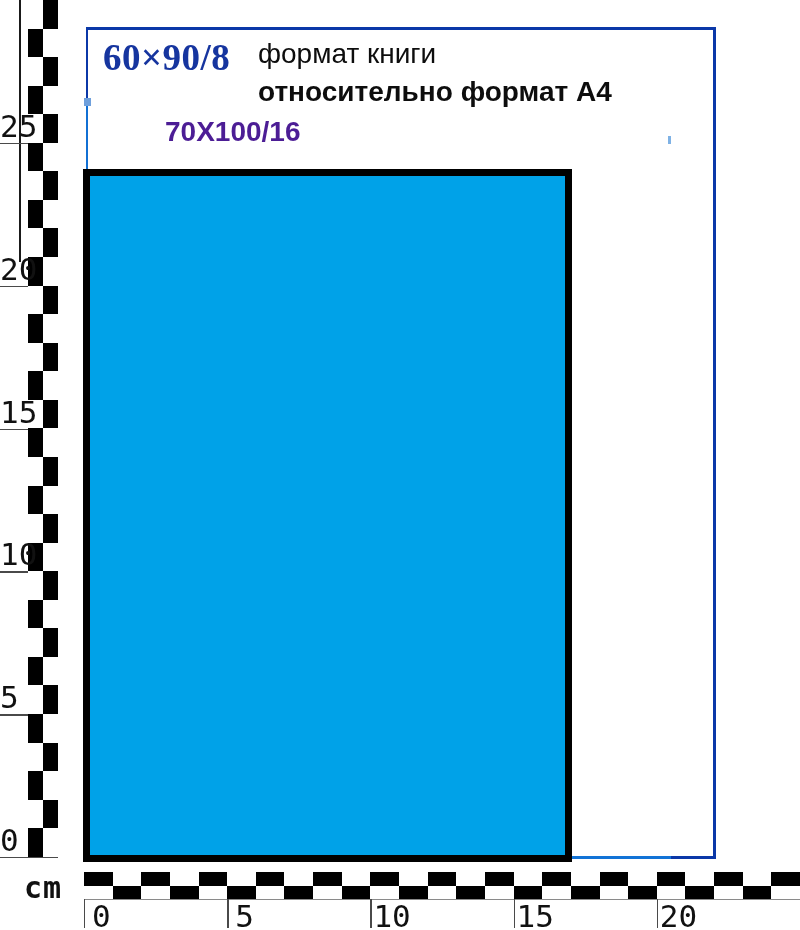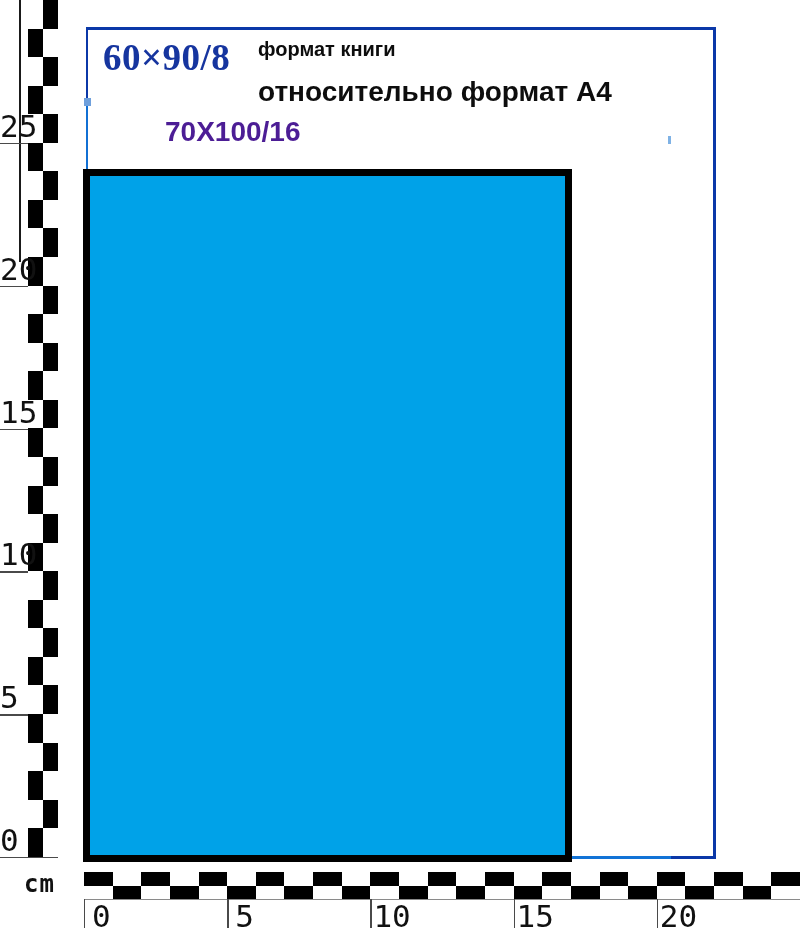--- a/index.html
+++ b/index.html
@@ -40,24 +40,24 @@
   #a4-bottom-dark{left:671px;top:856px;width:45px;height:3px;}
   #blue-dash{left:668px;top:136px;width:2.5px;height:8px;background:#7fb2e5;}
 
   
   #book-block{left:83px;top:169px;width:489px;height:693px;box-sizing:border-box;
               border:7px solid #000000;background:#00a2e8;}
 
   
   #label-60x90{left:103px;top:36px;font-family:"Liberation Serif",serif;font-weight:bold;
                font-size:37px;color:#16359f;letter-spacing:0.5px;}
-  #caption-1{left:258px;top:38px;font-weight:bold;font-size:20px;color:#0d0d0d;}
+  #caption-1{left:258px;top:38px;font-weight:normal;font-size:28px;color:#0d0d0d;}
   #caption-2{left:258px;top:76px;font-weight:bold;font-size:28px;color:#0d0d0d;}
   #label-70x100{left:165px;top:116px;font-weight:bold;font-size:28px;color:#4c1d95;}
-  #unit-label{left:24px;top:870px;width:36px;font-size:24px;font-weight:bold;letter-spacing:1px;}
+  #unit-label{left:24px;top:870px;width:36px;font-size:30px;font-weight:bold;letter-spacing:1px;}
 
   
   #edge-line{left:19px;top:0;width:1.6px;height:262px;background:#1a1a1a;}
 </style>
 </head>
 <body>
 
 <div id="stage">
 
   <div class="abs" id="edge-line"></div>

